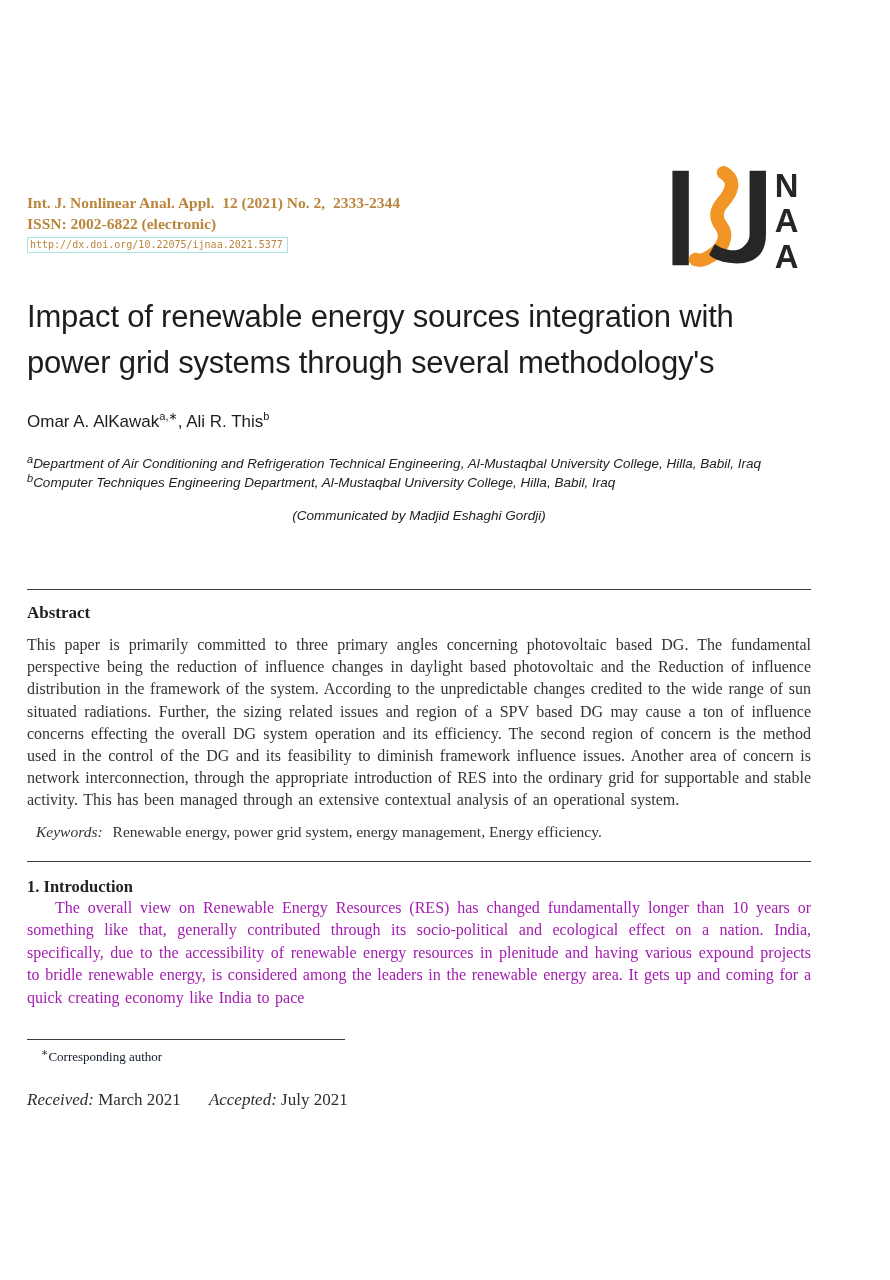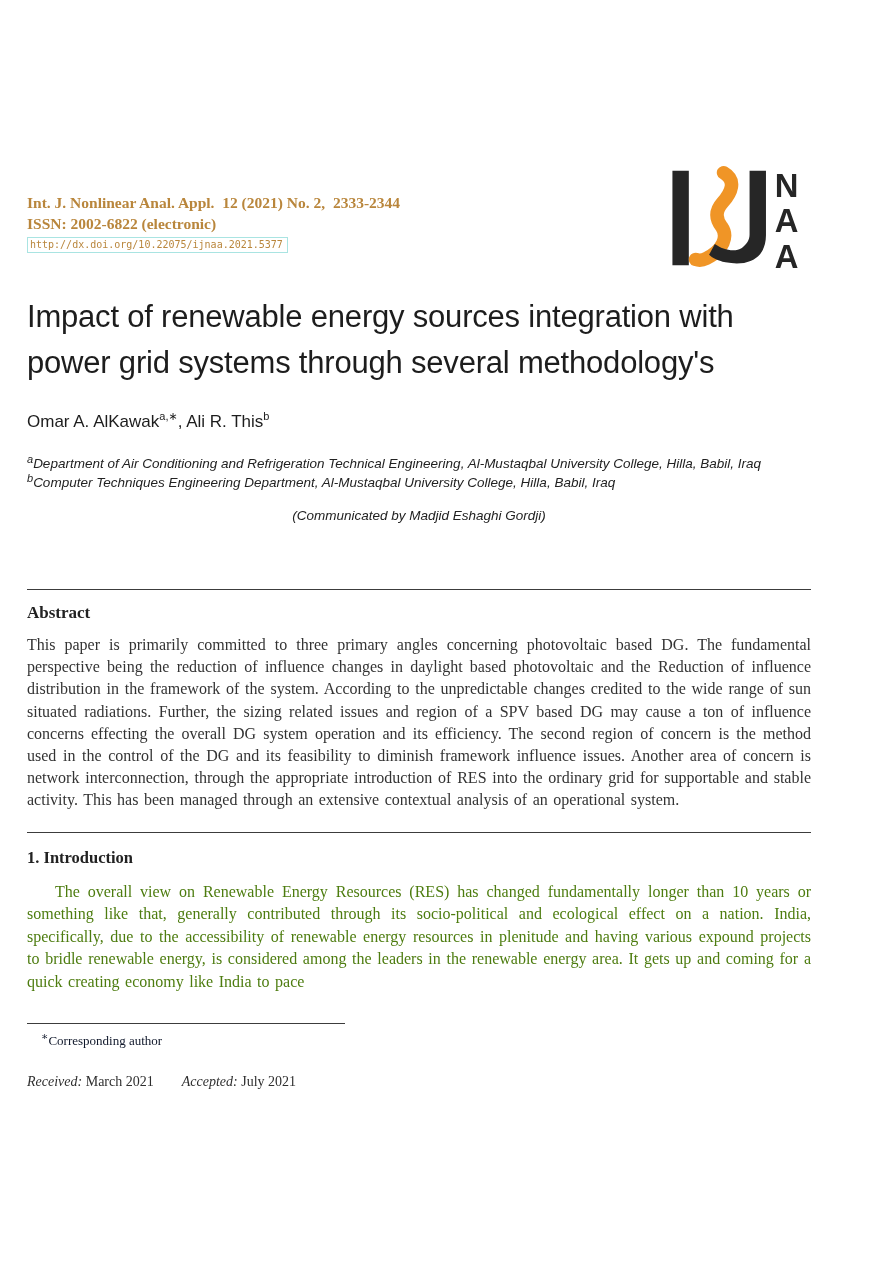--- a/index.html
+++ b/index.html
@@ -38,30 +38,30 @@
   .foot-rule { border: 0; border-top: 1px solid #3c3c3c; width: 318px; margin: 30px 0 0 0; }
 
   
   .abstract-heading { margin-top: 13px; font-size: 17px; font-weight: bold; color: #222; }
   .abstract-body { margin-top: 11px; font-size: 16px; line-height: 22.2px; text-align: justify; color: #333; word-spacing: 1.5px; }
   .keywords { margin-top: 11px; font-size: 15.5px; color: #333; padding-left: 9px; }
   .keywords .kw-label { font-style: italic; margin-right: 10px; }
 
   
   .section-heading { margin-top: 15px; font-size: 16.5px; font-weight: bold; color: #222; }
-  .section-body { margin-top: 13px; font-size: 16px; line-height: 22.5px; text-align: justify;
-                  text-indent: 28px; color: #4d7c0f; word-spacing: 1.5px; }
+  .section-body { font-size: 16px; line-height: 22.5px; text-align: justify;
+                  text-indent: 28px; color: #a21caf; word-spacing: 1.5px; }
 
   
   .footnote { font-size: 13px; line-height: 17.5px; color: #0f172a; }
   .fn-corresponding { margin-top: 4px; text-indent: 14px; }
   .fn-emails { margin-top: 1px; text-indent: 14px; max-width: 722px; }
   .fn-emails .lbl, .dates .lbl { font-style: italic; }
   .mono { font-family: "DejaVu Sans Mono", "Liberation Mono", monospace; font-size: 12.3px; }
-  .dates { margin-top: 24px; font-size: 14px; color: #2e2e2e; }
+  .dates { margin-top: 24px; font-size: 17px; color: #2e2e2e; }
   .dates .gap { display: inline-block; width: 28px; }
 </style>
 </head>
 <body>
 
 <div class="page">
   <div class="content">
 
     <div class="header-row">
       <div class="journal-block">
@@ -93,20 +93,23 @@
       <div class="affil"><sup>b</sup><span>Computer Techniques Engineering Department, Al-Mustaqbal University College, Hilla, Babil, Iraq</span></div>
     </div>
 
     <div class="communicated">(Communicated by Madjid Eshaghi Gordji)</div>
 
     <hr class="rule rule-top">
 
     <div class="abstract-heading">Abstract</div>
     <p class="abstract-body">This paper is primarily committed to three primary angles concerning photovoltaic based DG. The fundamental perspective being the reduction of influence changes in daylight based photovoltaic and the Reduction of influence distribution in the framework of the system. According to the unpredictable changes credited to the wide range of sun situated radiations. Further, the sizing related issues and region of a SPV based DG may cause a ton of influence concerns effecting the overall DG system operation and its efficiency. The second region of concern is the method used in the control of the DG and its feasibility to diminish framework influence issues. Another area of concern is network interconnection, through the appropriate introduction of RES into the ordinary grid for supportable and stable activity. This has been managed through an extensive contextual analysis of an operational system.</p>
 
+    <p class="keywords">
+      <span class="kw-label">Keywords:</span><span>Renewable energy, power grid system, energy management, Energy efficiency.</span>
+    </p>
 
     <hr class="rule rule-mid">
 
     <div class="section-heading">1. Introduction</div>
     <p class="section-body">The overall view on Renewable Energy Resources (RES) has changed fundamentally longer than 10 years or something like that, generally contributed through its socio-political and ecological effect on a nation. India, specifically, due to the accessibility of renewable energy resources in plenitude and having various expound projects to bridle renewable energy, is considered among the leaders in the renewable energy area. It gets up and coming for a quick creating economy like India to pace</p>
 
     <hr class="foot-rule">
     <p class="footnote fn-corresponding">
       <sup>∗</sup><span>Corresponding author</span>
     </p>

